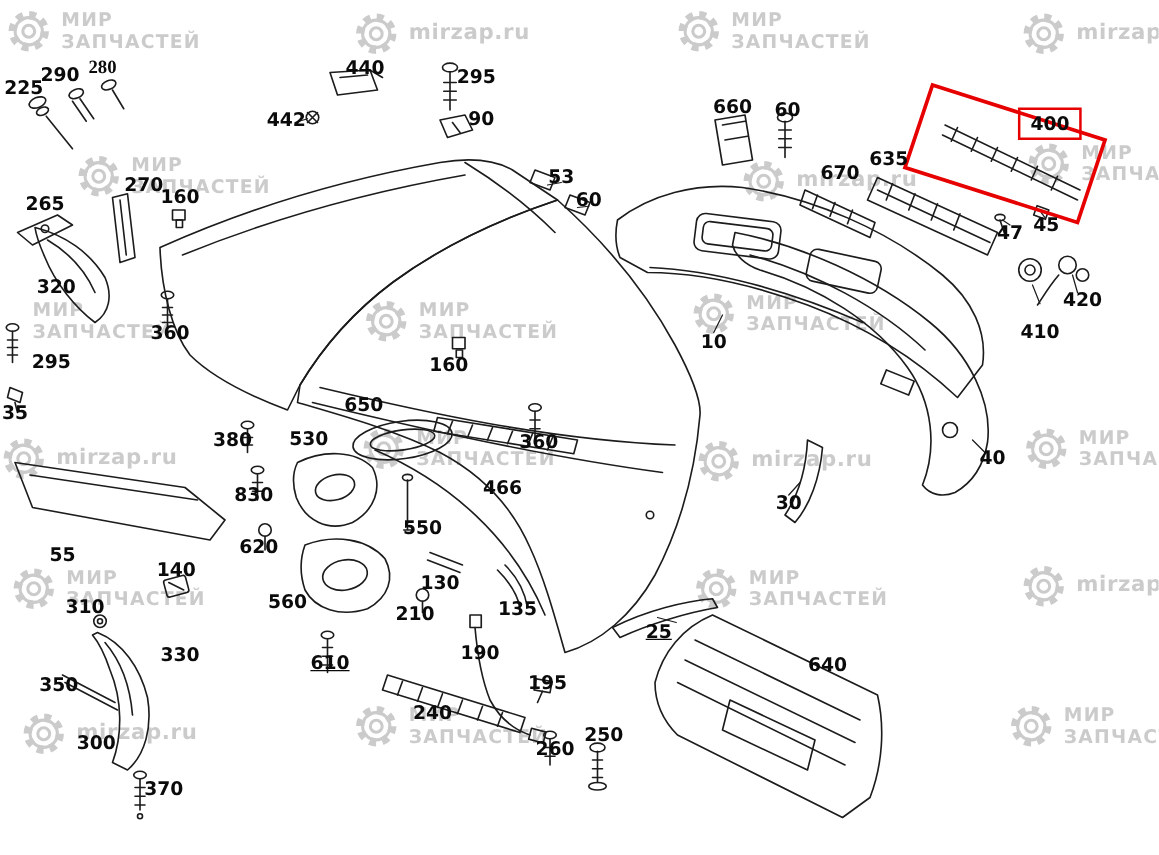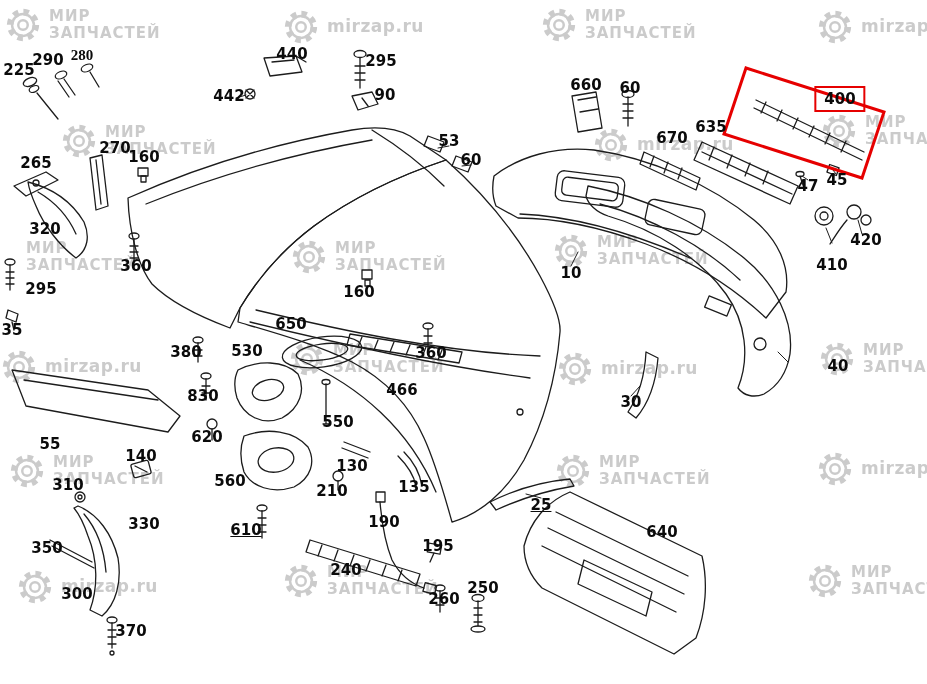--- a/index.html
+++ b/index.html
@@ -413,33 +413,33 @@
       <div class="part-label" style="left: 381px; top: 61px;">295</div>
       <div class="part-label" style="left: 385px; top: 95px;">90</div>
       <div class="part-label" style="left: 449px; top: 141px;">53</div>
       <div class="part-label" style="left: 471px; top: 160px;">60</div>
       <div class="part-label" style="left: 291px; top: 324px;">650</div>
       <div class="part-label" style="left: 359px; top: 292px;">160</div>
       <div class="part-label" style="left: 431px; top: 353px;">360</div>
       <div class="part-label" style="left: 402px; top: 390px;">466</div>
       <div class="part-label" style="left: 338px; top: 422px;">550</div>
       <div class="part-label" style="left: 230px; top: 481px;">560</div>
-      <div class="part-label" style="left: 246px; top: 530px; text-decoration: underline;">610</div>
+      <div class="part-label" style="left: 264px; top: 530px; text-decoration: underline;">610</div>
       <div class="part-label" style="left: 352px; top: 466px;">130</div>
       <div class="part-label" style="left: 332px; top: 491px;">210</div>
       <div class="part-label" style="left: 414px; top: 487px;">135</div>
       <div class="part-label" style="left: 384px; top: 522px;">190</div>
       <div class="part-label" style="left: 327px; top: 570px; margin-left: 19px;">240</div>
       <div class="part-label" style="left: 438px; top: 546px;">195</div>
       <div class="part-label" style="left: 444px; top: 599px;">260</div>
       <div class="part-label" style="left: 483px; top: 588px;">250</div>
       <div class="part-label" style="left: 571px; top: 273px;">10</div>
-      <div class="part-label" style="left: 541px; top: 505px; text-decoration: underline;">25</div>
+      <div class="part-label" style="left: 527px; top: 505px; text-decoration: underline;">25</div>
       <div class="part-label" style="left: 631px; top: 402px;">30</div>
-      <div class="part-label" style="left: 794px; top: 366px; margin-left: 44px;">40</div>
+      <div class="part-label" style="left: 794px; top: 366px;">40</div>
       <div class="part-label" style="left: 662px; top: 532px;">640</div>
       <div class="part-label" style="left: 586px; top: 85px;">660</div>
       <div class="part-label" style="left: 630px; top: 88px;">60</div>
       <div class="part-label" style="left: 672px; top: 138px;">670</div>
       <div class="part-label" style="left: 711px; top: 127px;">635</div>
       <div class="part-label highlighted" style="left: 840px; top: 99px; border-color: rgb(230, 0, 0);">400</div>
       <div class="part-label" style="left: 808px; top: 186px;">47</div>
       <div class="part-label" style="left: 837px; top: 180px;">45</div>
       <div class="part-label" style="left: 832px; top: 249px; margin-top: 16px;">410</div>
       <div class="part-label" style="left: 866px; top: 240px;">420</div>

